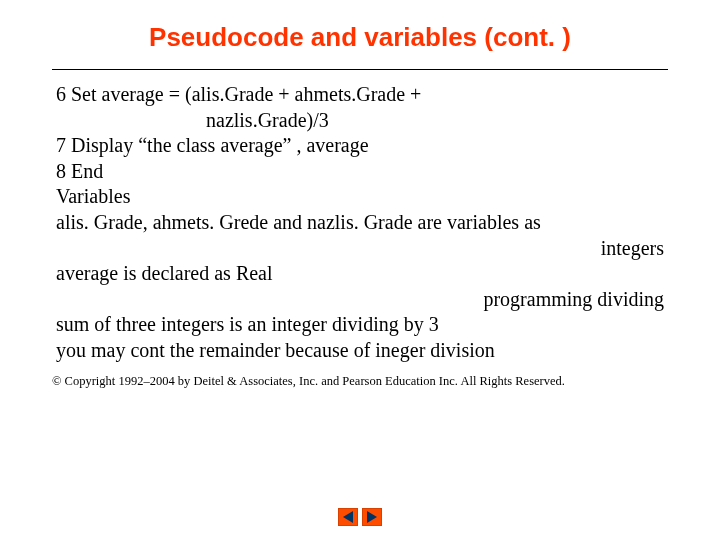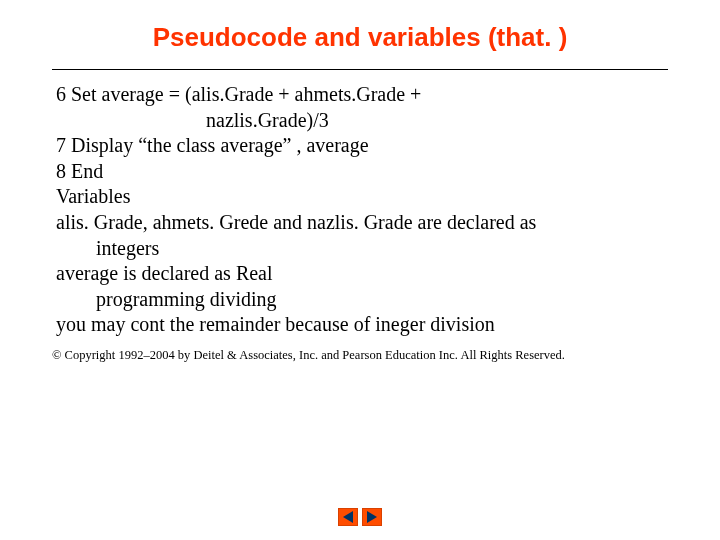--- a/index.html
+++ b/index.html
@@ -25,21 +25,21 @@
     font-size: 26px;
     text-align: center;
     padding-top: 22px;
     padding-bottom: 10px;
   }
   .body {
     margin: 12px 56px 0 56px;
     font-size: 20px;
     line-height: 1.28;
   }
-  .indent1 { padding-left: 40px; }
+  .indent1 { padding-left: 40px; text-align: right; }
   .hr-top {
     border: none;
     border-top: 1px solid #000;
     margin: 6px 52px 8px 52px;
   }
   .copyright {
     font-size: 12.5px;
     margin: 10px 15px 0 52px;
   }
   .nav {
@@ -59,34 +59,35 @@
     justify-content: center;
     box-shadow: 0 0 0 1px rgba(0,0,0,0.15) inset;
   }
   .nav-btn svg { display: block; }
 </style>
 </head>
 <body>
 
 <div class="slide">
 
-  <div class="title">Pseudocode and variables (that. )</div>
+  <div class="title">Pseudocode and variables (cont. )</div>
 
   <hr class="hr-top">
 
   <div class="body">
     <div>6 Set average = (alis.Grade + ahmets.Grade +</div>
     <div style="padding-left:150px;"><span>nazlis.Grade)/3</span></div>
     <div>7  Display “the class average” , average</div>
     <div>8   End</div>
     <div>Variables</div>
-    <div>alis. Grade, ahmets. Grede and nazlis. Grade are declared as</div>
+    <div>alis. Grade, ahmets. Grede and nazlis. Grade are variables as</div>
     <div class="indent1">integers</div>
     <div>average is declared as Real</div>
     <div class="indent1">programming dividing</div>
+    <div>sum of three integers is an integer dividing by 3</div>
     <div>you may cont the remainder because of ineger division</div>
   </div>
 
   <div class="copyright">© Copyright 1992–2004 by Deitel &amp; Associates, Inc. and Pearson Education Inc. All Rights Reserved.</div>
 
   <div class="nav">
     <div class="nav-btn" title="previous">
       <span>
         <svg width="10" height="12" viewBox="0 0 10 12">
             <polygon points="10,0 10,12 0,6" fill="#003366"></polygon>

